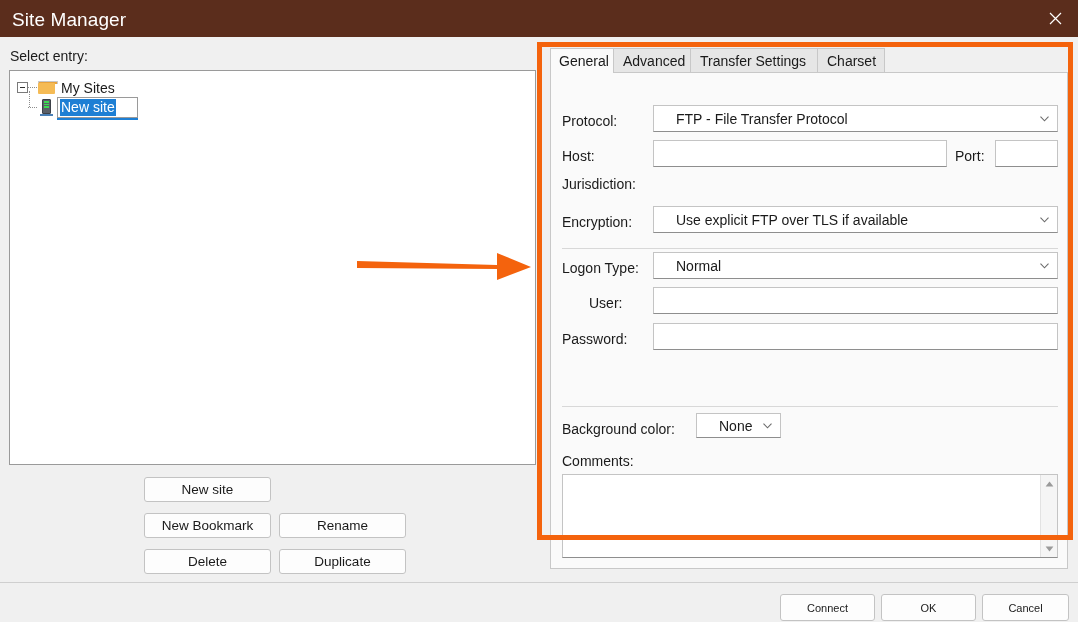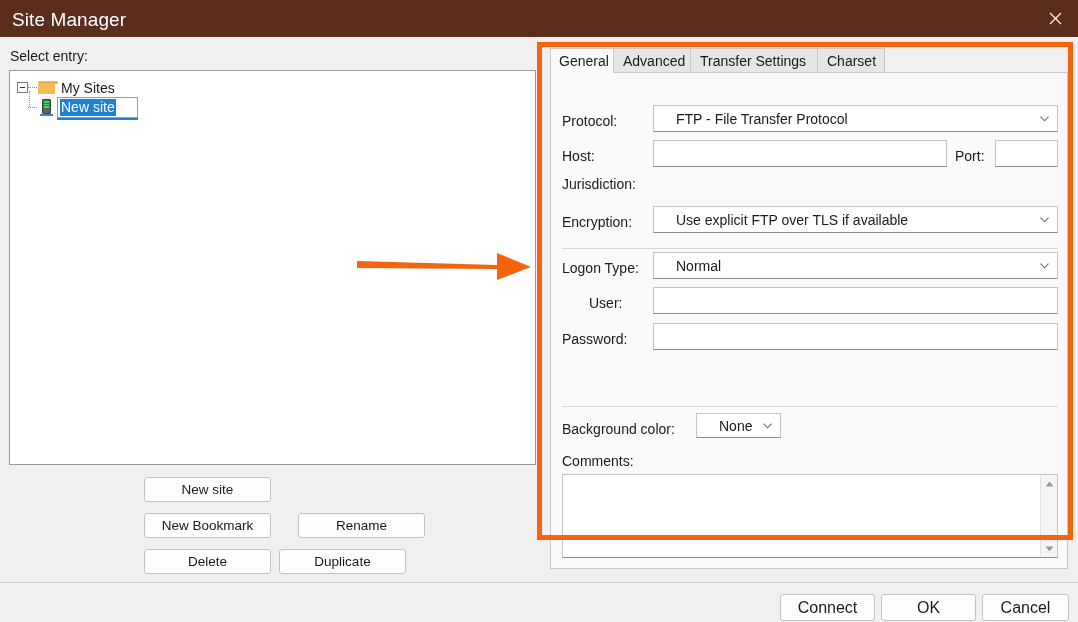--- a/index.html
+++ b/index.html
@@ -187,21 +187,21 @@
     font-size: 13.5px;
     color: #1a1a1a;
     cursor: pointer;
     padding: 0;
     line-height: 23px;
     text-align: center;
   }
   #btn-new-site     { left: 144px; top: 440px; }
   #btn-new-folder   { left: 279px; top: 440px; }
   #btn-new-bookmark { left: 144px; top: 476px; }
-  #btn-rename       { left: 279px; top: 476px; margin-left: 19px; }
+  #btn-rename       { left: 279px; top: 476px; }
   #btn-delete       { left: 144px; top: 512px; }
   #btn-duplicate    { left: 279px; top: 512px; }
 
   
   #right-pane {
     position: absolute;
     left: 550px; top: 11px;
     width: 518px; height: 521px;
   }
   #tabstrip {
@@ -371,21 +371,21 @@
     background: #cfcfcf;
   }
   .fbtn {
     position: absolute;
     top: 557px;
     height: 27px;
     background: #fdfdfd;
     border: 1px solid #c3c3c3;
     border-radius: 3px;
     font-family: "Liberation Sans", sans-serif;
-    font-size: 16px;
+    font-size: 11px;
     color: #1a1a1a;
     cursor: pointer;
     padding: 0;
     text-align: center;
   }
   #btn-connect { left: 780px; width: 95px; }
   #btn-ok      { left: 881px; width: 95px; }
   #btn-cancel  { left: 982px; width: 87px; }
 
   

